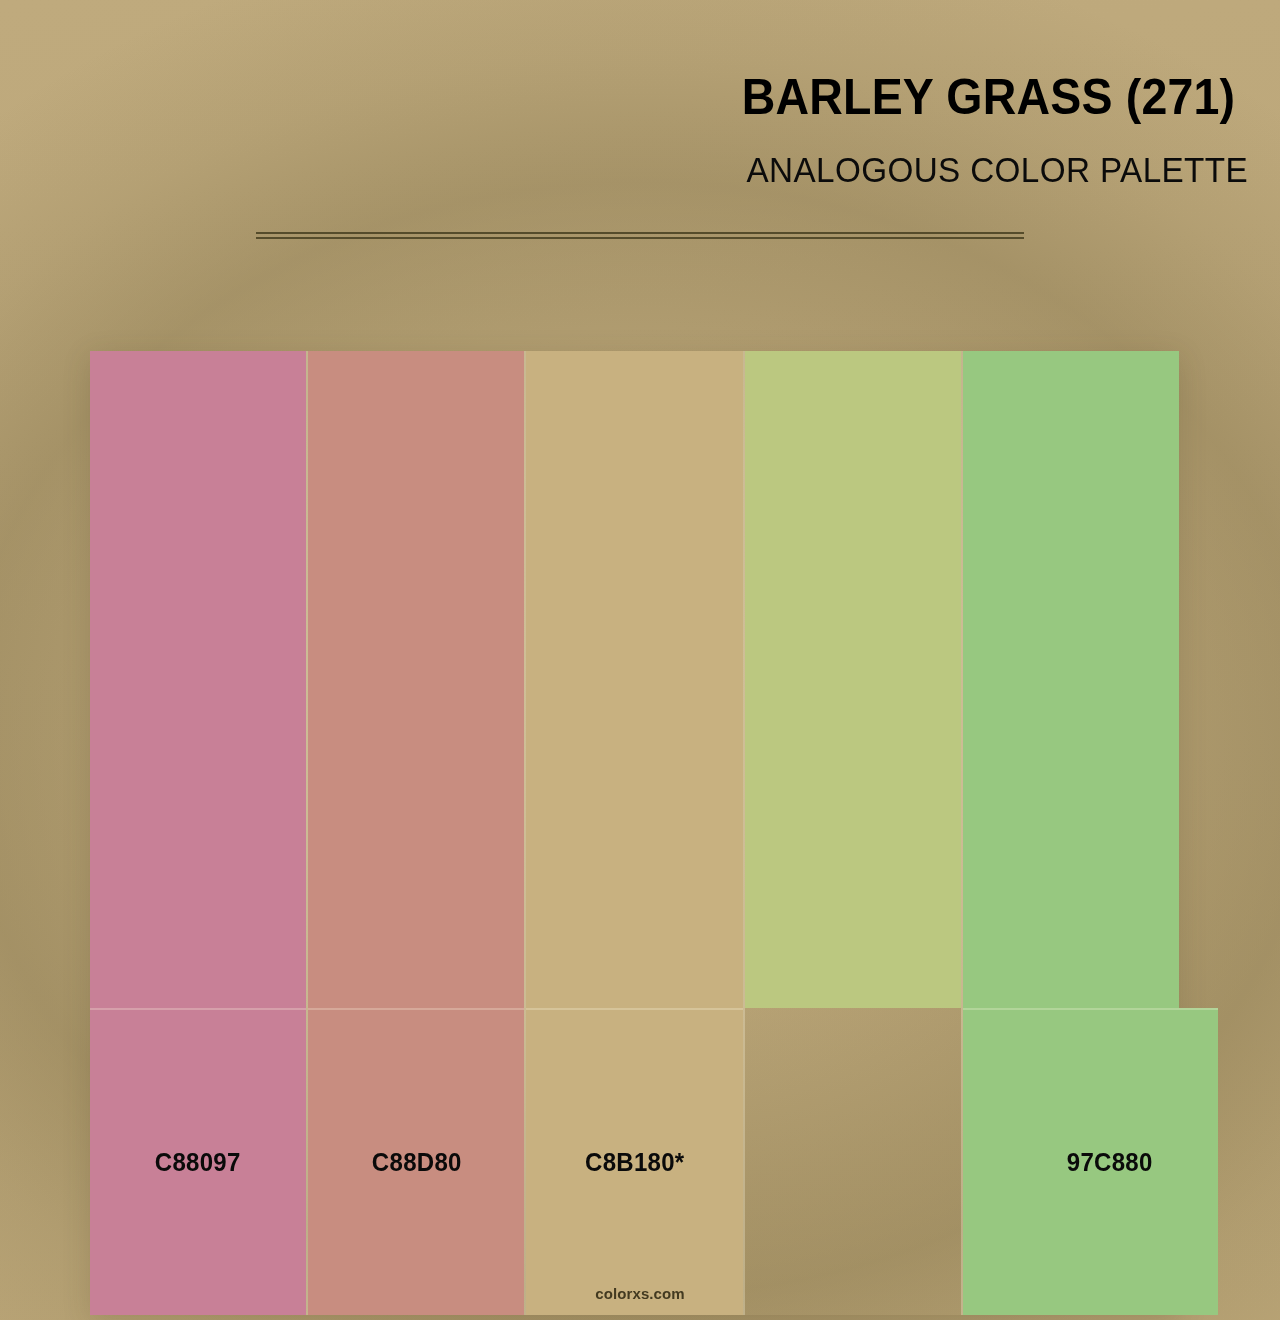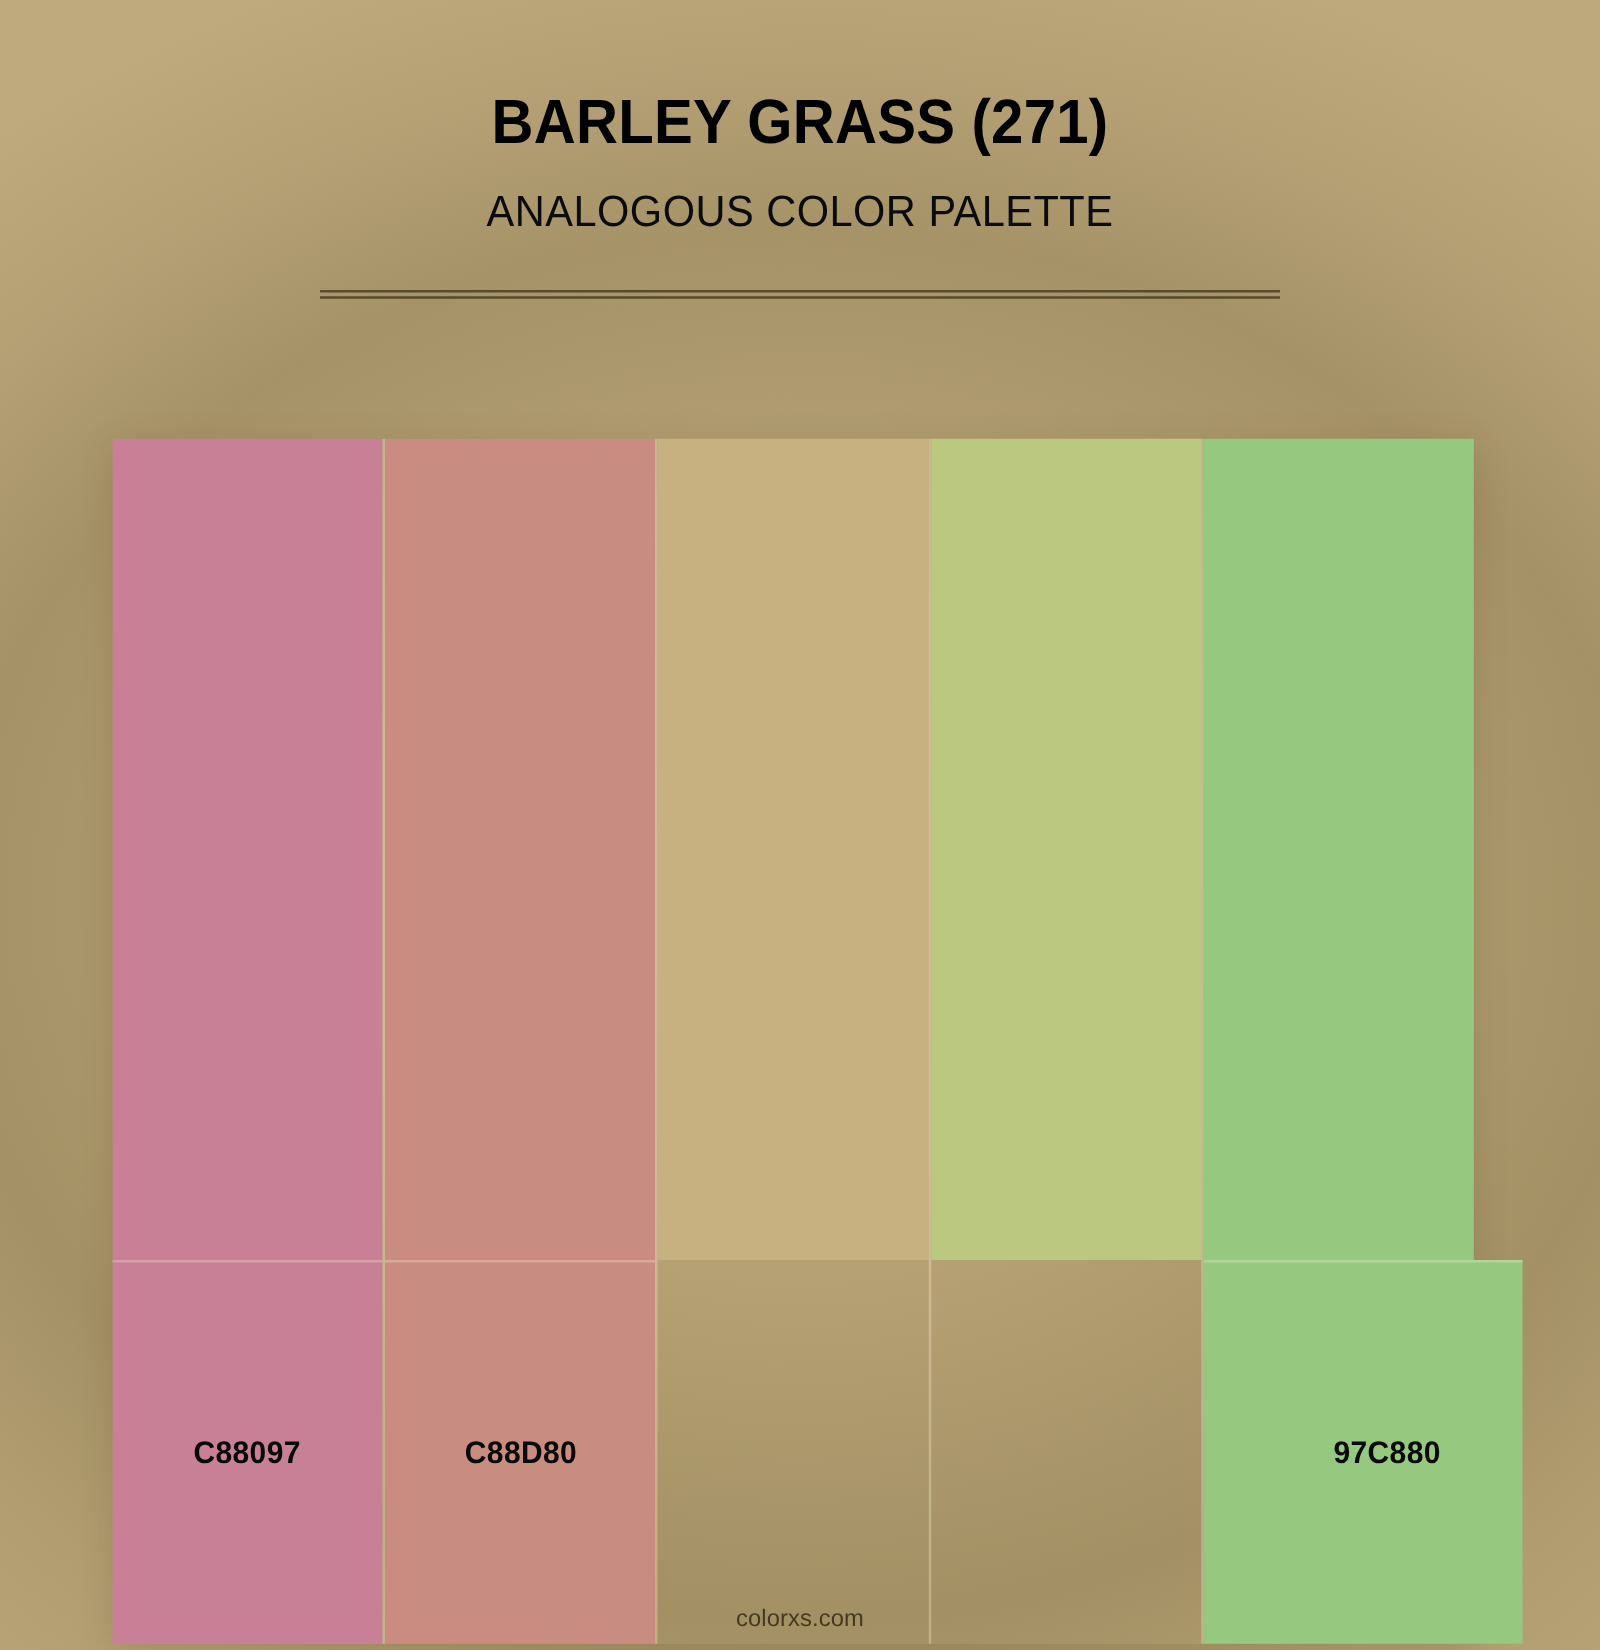--- a/index.html
+++ b/index.html
@@ -29,21 +29,21 @@
           rgba(110, 96, 56, 0.00) 100%),
       linear-gradient(170deg, #bfaa7d 0%, #bca77a 42%, #b9a476 100%);
   }
 
   
   .header {
     position: absolute;
     left: 0;
     top: 0;
     width: 1280px;
-    text-align: center;
+    text-align: right;
   }
   .title {
     margin: 0;
     padding-top: 72px;
     font-size: 50px;
     line-height: 1.0;
     font-weight: 700;
     letter-spacing: 0.2px;
     color: #000000;
     font-family: "Liberation Sans Narrow", "Liberation Sans", sans-serif;
@@ -122,22 +122,22 @@
 
   
   .footer {
     position: absolute;
     left: 0;
     top: 1285px;
     width: 1280px;
     text-align: center;
   }
   .footer-text {
-    font-size: 19px;
-    font-weight: 400;
+    font-size: 15px;
+    font-weight: 700;
     color: #433a20;
     letter-spacing: 0.1px;
     font-family: "Liberation Sans", sans-serif;
   }
 </style>
 </head>
 <body>
 
 <div id="page-root">
 
@@ -162,20 +162,23 @@
 
     <div class="swatch-col">
       <div class="swatch-block" style="background: rgb(200, 141, 128);"></div>
       <div class="swatch-label-band" style="background: rgb(200, 141, 128);">
         <span class="swatch-hex">C88D80</span>
       </div>
     </div>
 
     <div class="swatch-col">
       <div class="swatch-block" style="background: rgb(200, 177, 128);"></div>
+      <div class="swatch-label-band" style="background: rgb(200, 177, 128);">
+        <span class="swatch-hex">C8B180*</span>
+      </div>
     </div>
 
     <div class="swatch-col">
       <div class="swatch-block" style="background: rgb(187, 200, 128);"></div>
     </div>
 
     <div class="swatch-col">
       <div class="swatch-block" style="background: rgb(151, 200, 128);"></div>
       <div class="swatch-label-band" style="background: rgb(151, 200, 128); padding-left: 39px;">
         <span class="swatch-hex">97C880</span>

